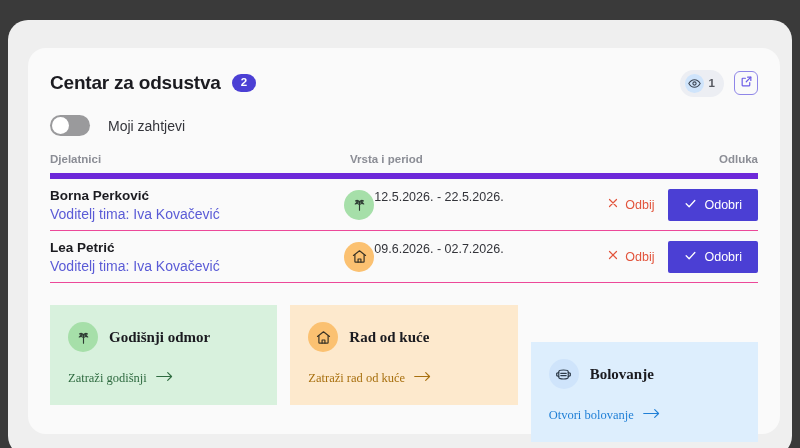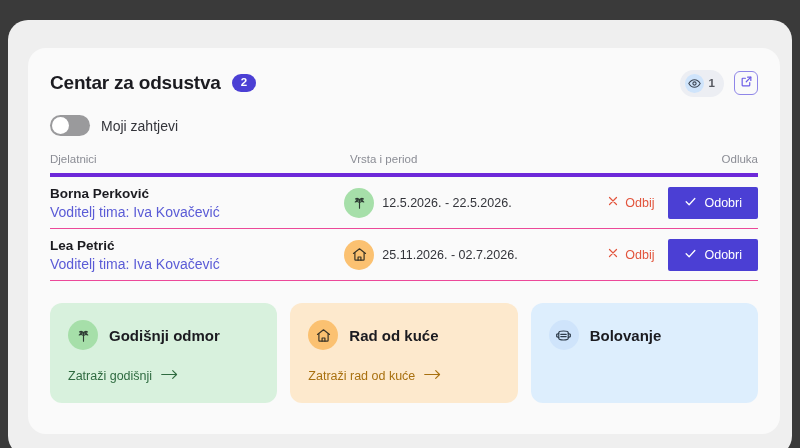--- a/index.html
+++ b/index.html
@@ -49,48 +49,48 @@
     background: #cfe4fb; display: flex; align-items: center; justify-content: center;
   }
   .viewers-count { font-size: 11.5px; color: #55585f; font-weight: bold; }
   .open-btn {
     width: 24px; height: 24px; border-radius: 6px;
     border: 1.4px solid #8f86e8;
     display: flex; align-items: center; justify-content: center;
     background: transparent;
   }
   
-  .toggle-row { display: flex; align-items: center; gap: 11px; margin-top: 17px; }
+  .toggle-row { display: flex; align-items: center; gap: 18px; margin-top: 17px; }
   .toggle {
     width: 40px; height: 21px; border-radius: 11px;
     background: #9a9a9c; position: relative; flex: none;
   }
   .toggle .knob {
     position: absolute; left: 2px; top: 2px;
     width: 17px; height: 17px; border-radius: 50%;
     background: #ffffff;
   }
   .toggle-label { font-size: 14px; color: #33343a; }
   
   .table { margin-top: 17px; }
   .table-head {
     display: flex; align-items: center;
-    padding-bottom: 8px; border-bottom: 4px solid #6d28d9;
+    padding-bottom: 8px; border-bottom: 6px solid #6d28d9; font-weight: bold;
   }
   .th { font-size: 11.5px; color: #8b8d95; }
   .col-name { width: 300px; }
   .col-type { width: 268px; }
   .col-action { flex: 1; text-align: right; padding-left: 14px; }
   .table-row {
     display: flex; align-items: center;
     height: 52px; border-bottom: 1px solid #ec4899;
   }
   .emp-name { font-size: 13.5px; font-weight: bold; color: #1b1b20; }
   .emp-sub { font-size: 14px; color: #5a5bd6; margin-top: 3px; }
-  .type-cell { width: 268px; display: flex; align-items: center; gap: 8px; }
+  .type-cell { width: 268px; display: flex; align-items: flex-start; gap: 0; }
   .type-badge {
     width: 30px; height: 30px; border-radius: 50%;
     display: flex; align-items: center; justify-content: center; flex: none;
   }
   .badge-green { background: #a6dfa9; }
   .badge-orange { background: #fbc171; }
   .badge-blue { background: #cfe4fb; }
   .period { font-size: 12.5px; color: #33343a; }
   .action-cell { flex: 1; display: flex; align-items: center; justify-content: flex-end; gap: 14px; }
   .reject-btn {
@@ -102,26 +102,27 @@
   .approve-btn {
     display: flex; align-items: center; gap: 7px;
     background: #4b3fd4; border: none; cursor: pointer;
     color: #ffffff; font-size: 12.5px;
     border-radius: 2px; padding: 8px 16px;
     font-family: "Liberation Sans", sans-serif;
   }
   
   .tiles { display: flex; gap: 13px; margin-top: 22px; }
   .tile {
-    flex: 1; border-radius: 12px; padding: 17px 18px 18px;
+    flex: 1; border-radius: 0; padding: 17px 18px 18px;
     height: 100px;
+    font-family: Liberation Serif, serif;
   }
   .tile-green { background: #d8f1dd; }
   .tile-orange { background: #fde9cd; }
-  .tile-blue { background: #ddeefd; }
+  .tile-blue { background: #ddeefd; margin-top: 37px; }
   .tile-head { display: flex; align-items: center; gap: 11px; }
   .tile-icon {
     width: 30px; height: 30px; border-radius: 50%;
     display: flex; align-items: center; justify-content: center; flex: none;
   }
   .tile-title { font-size: 15px; font-weight: bold; color: #1b1b20; }
   .tile-link {
     margin-top: 19px; display: flex; align-items: center; gap: 9px;
     font-size: 12.5px; cursor: pointer;
   }
@@ -219,21 +220,21 @@
           <div class="emp-sub">Voditelj tima: Iva Kovačević</div>
         </div>
         <div class="type-cell">
           <span class="type-badge badge-orange">
             <svg width="17" height="17" viewBox="0 0 24 24" fill="none" stroke="#3b3426" stroke-width="1.7" stroke-linecap="round" stroke-linejoin="round">
               <path d="M3.5 10.5L12 4l8.5 6.5"></path>
               <path d="M5.5 9.8V19a1 1 0 0 0 1 1h11a1 1 0 0 0 1-1V9.8"></path>
               <path d="M10 20v-4.5h4V20"></path>
             </svg>
           </span>
-          <span class="period">25.11.2026. - 02.7.2026.</span>
+          <span class="period">09.6.2026. - 02.7.2026.</span>
         </div>
         <div class="action-cell">
           <button class="reject-btn">
             <span>
               <svg width="12" height="12" viewBox="0 0 24 24" fill="none" stroke="#e2543c" stroke-width="2.4" stroke-linecap="round">
                 <path d="M5 5l14 14M19 5L5 19"></path>
               </svg>
             </span>
             <span>Odbij</span>
           </button>
@@ -300,18 +301,26 @@
           <span class="tile-icon badge-blue">
             <svg width="19" height="19" viewBox="0 0 24 24" fill="none" stroke="#2d3b4a" stroke-width="1.5" stroke-linecap="round" stroke-linejoin="round">
               <path d="M6 8.5C6 7 8.5 6.3 12 6.3S18 7 18 8.5v7c0 1.5-2.5 2.2-6 2.2s-6-.7-6-2.2z"></path>
               <path d="M6 9.5L3.4 10.6v2.8L6 14.5"></path>
               <path d="M18 9.5l2.6 1.1v2.8L18 14.5"></path>
               <path d="M8.6 10.6h6.8M8.6 13.4h6.8"></path>
             </svg>
           </span>
           <span class="tile-title">Bolovanje</span>
         </div>
+        <div class="tile-link link-blue">
+          <span>Otvori bolovanje</span>
+          <span>
+            <svg width="17" height="11" viewBox="0 0 24 14" fill="none" stroke="#1f7fd6" stroke-width="1.6" stroke-linecap="round" stroke-linejoin="round">
+              <path d="M1 7h21M16.5 1.5L22 7l-5.5 5.5"></path>
+            </svg>
+          </span>
+        </div>
       </div>
 
     </div>
 
   </div>
 </div>
 
 </body></html>

